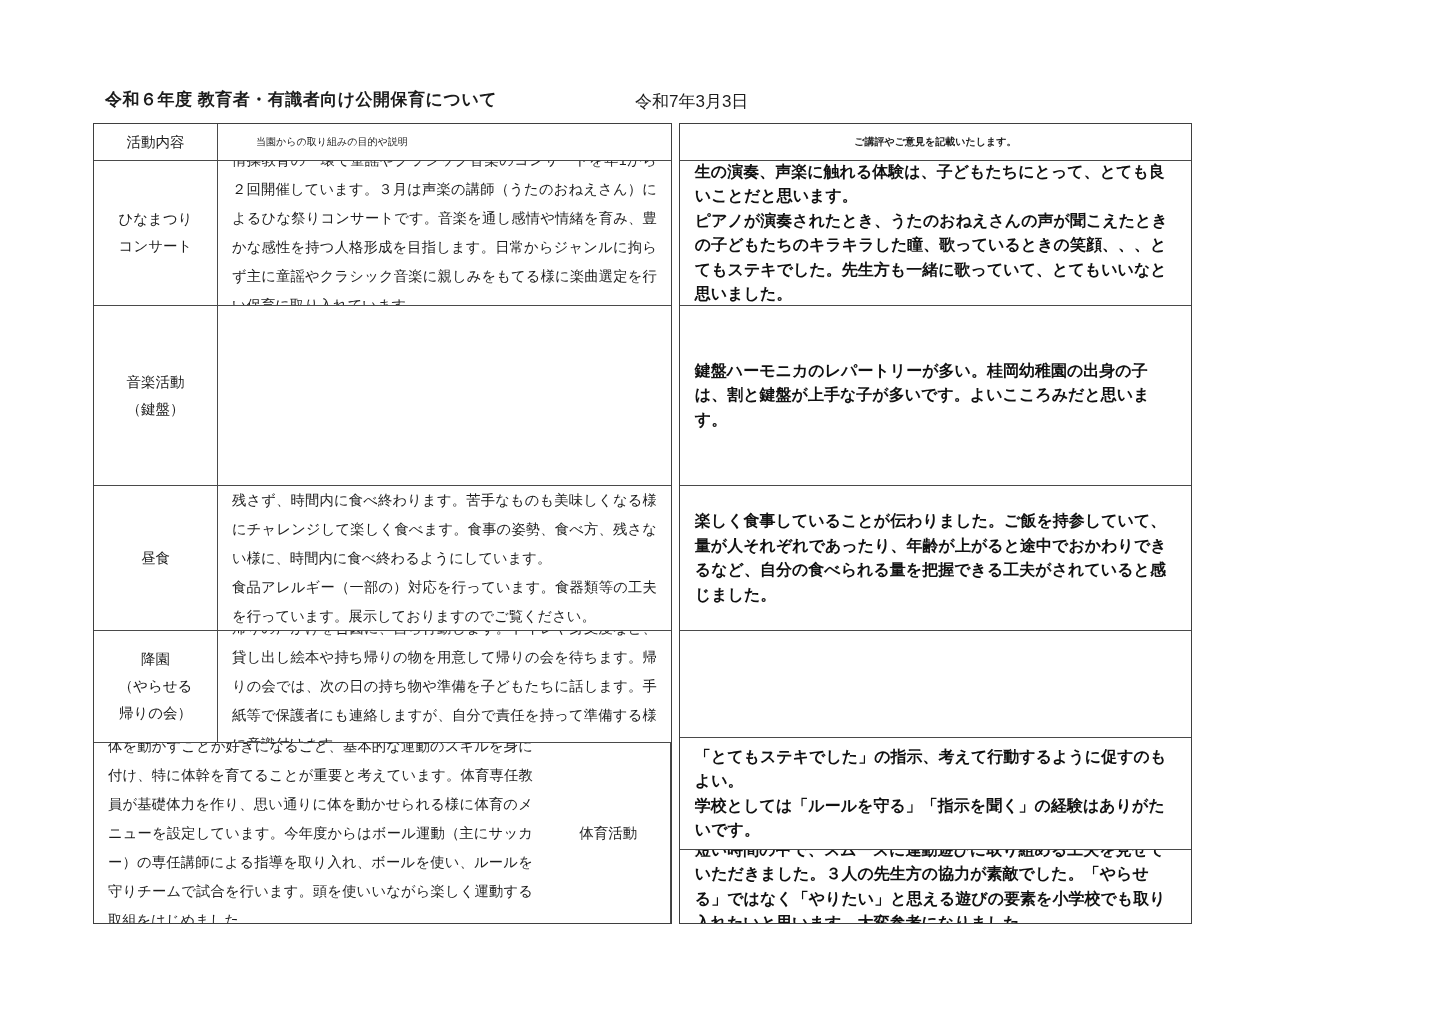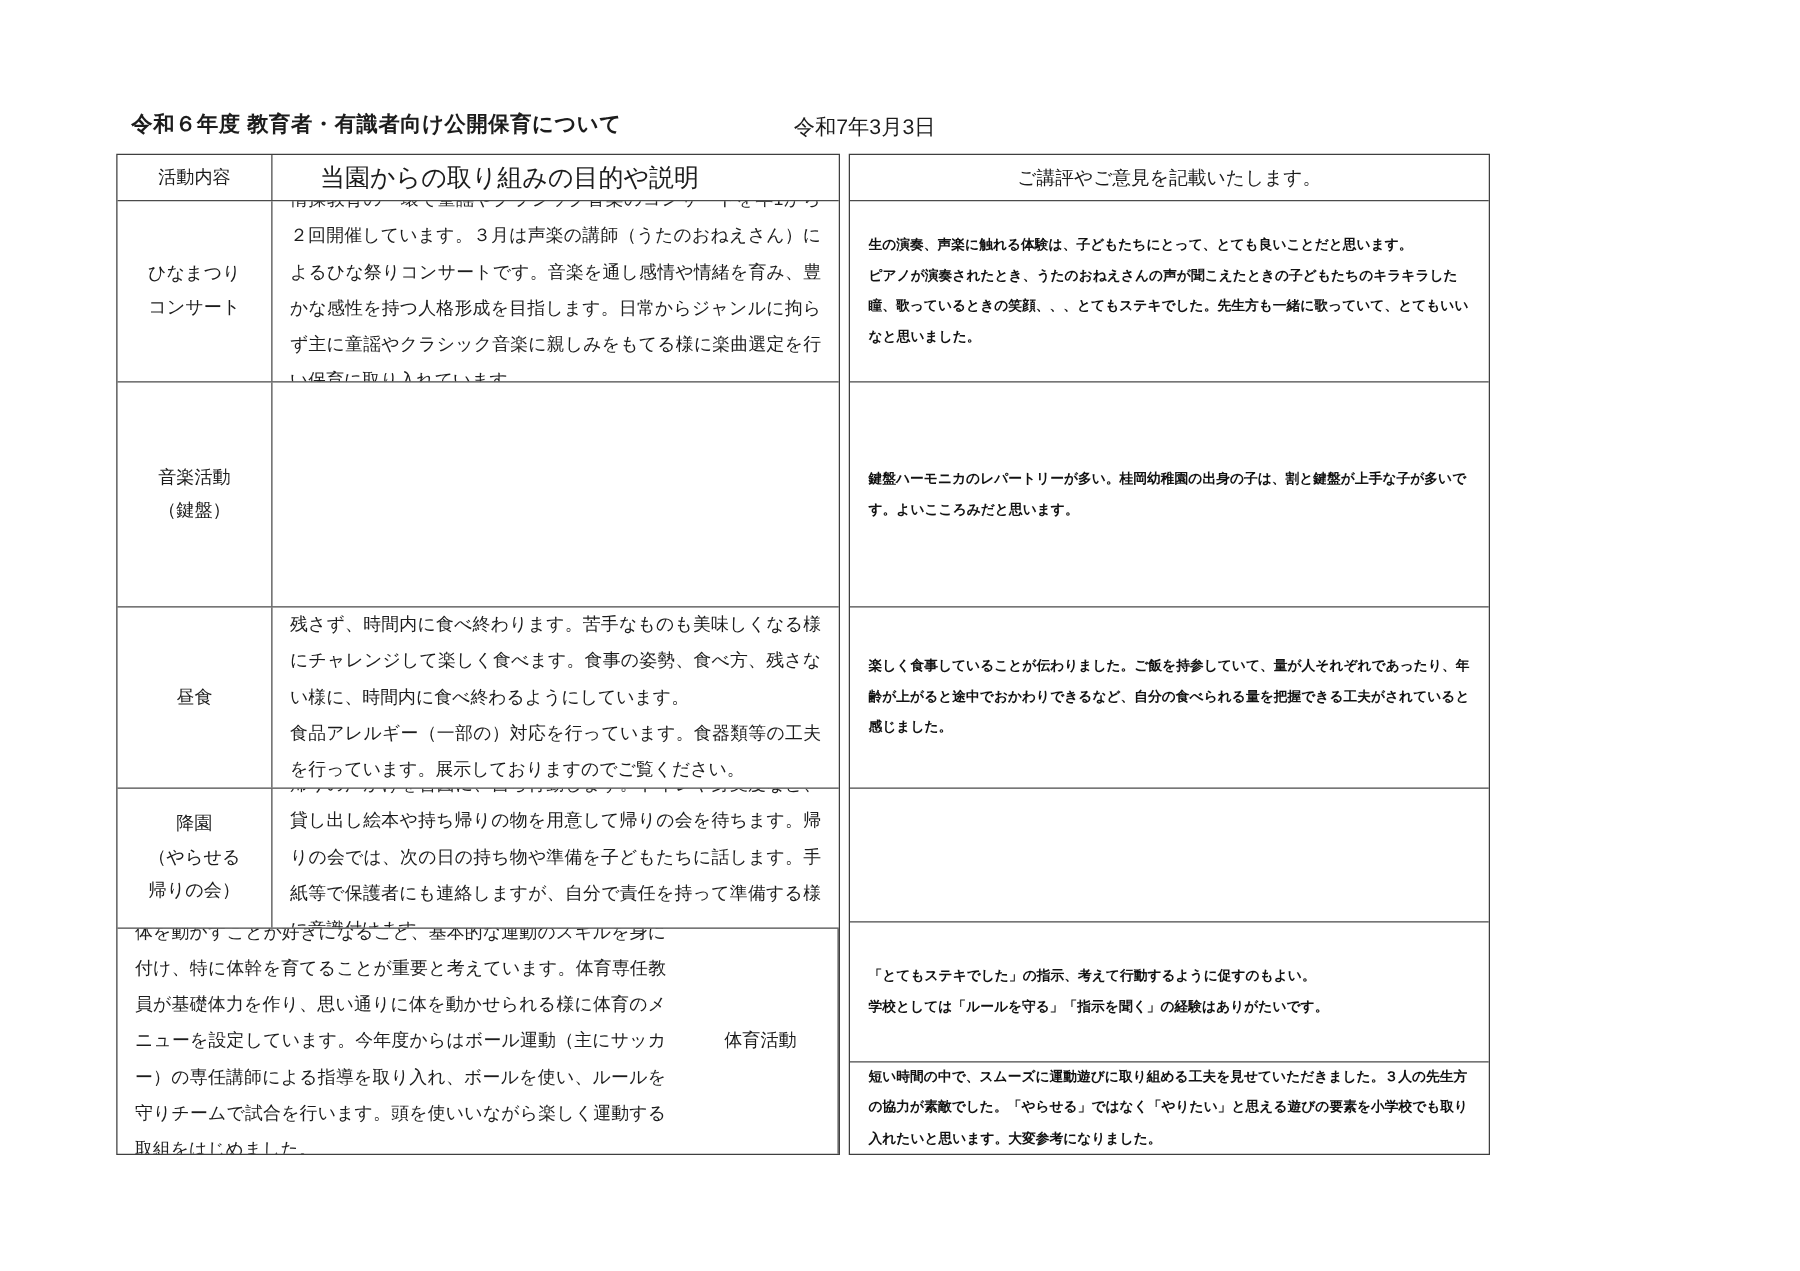--- a/index.html
+++ b/index.html
@@ -57,40 +57,40 @@
     display: flex; align-items: center;
     padding: 2px 14px;
     font-size: 14.3px; line-height: 29px;
     white-space: pre-line;
     text-align: justify;
   }
   .c-desc-hdr {
     flex: 1;
     display: flex; align-items: center;
     padding-left: 38px;
-    font-size: 20px;
+    font-size: 10px;
   }
   
   .h-hdr { height: 37px; }
   .h-r1 { height: 145px; }
   .h-r2 { height: 180px; }
   .h-r3 { height: 145px; }
   .h-r4 { height: 112px; }
   .h-r5 { height: 180px; }
   
   .c-comment-hdr {
     flex: 1;
     display: flex; align-items: center; justify-content: center;
-    font-size: 15px; font-weight: 400;
+    font-size: 10px; font-weight: 700;
   }
   .c-comment {
     flex: 1;
     display: flex; align-items: center;
     padding: 4px 15px;
-    font-size: 11px; font-weight: 700; line-height: 24.5px;
+    font-size: 16px; font-weight: 700; line-height: 24.5px;
     white-space: pre-line;
     color: #111;
   }
   .h-r4b { height: 107px; }
   .h-r5a { height: 112px; }
   .h-r5b { height: 73px; }
 </style>
 </head>
 <body>
 

